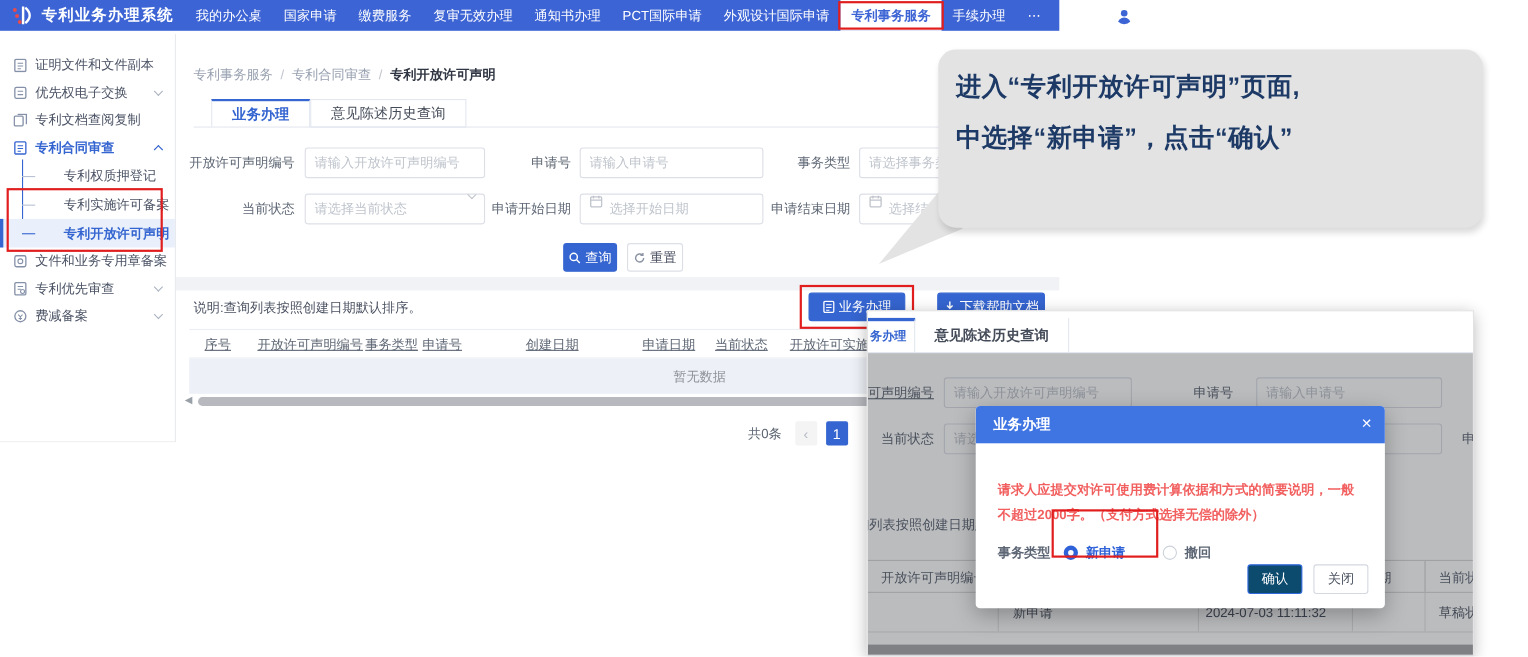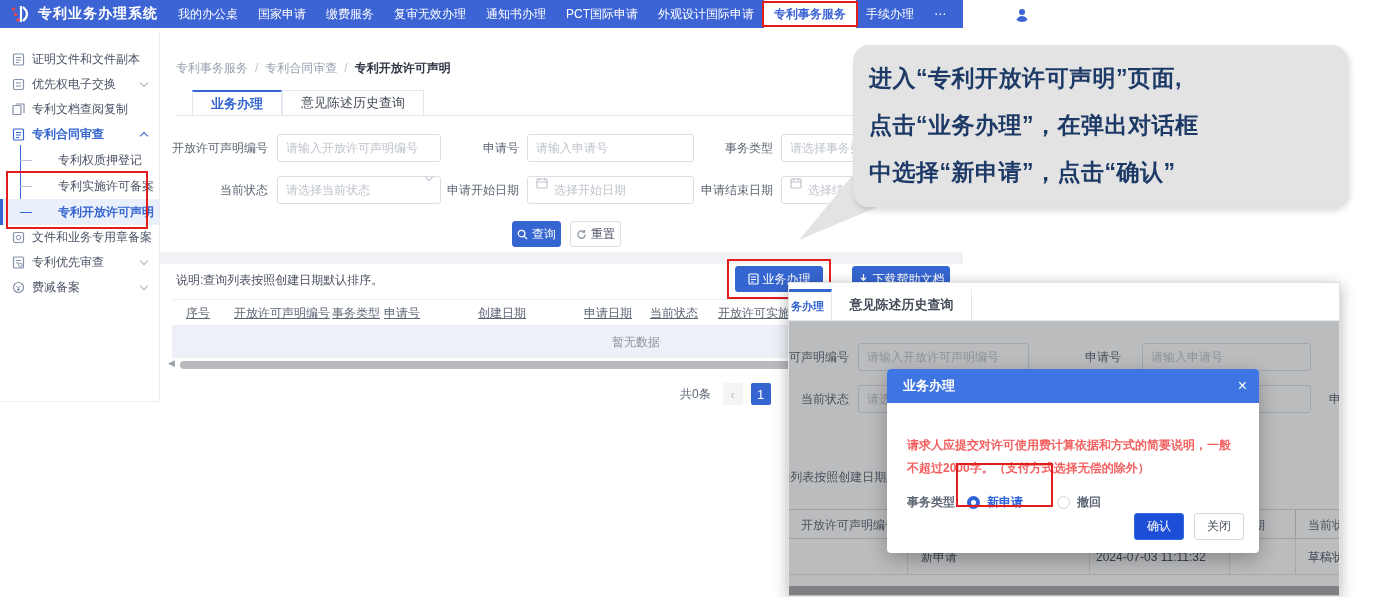--- a/index.html
+++ b/index.html
@@ -121,21 +121,21 @@
   .radio { display:flex; align-items:center; cursor:pointer; }
   .rdot { width:13px; height:13px; border-radius:50%; flex:0 0 auto; }
   .rdot.sel { border:4px solid #2f62d8; background:#fff; }
   .rdot.unsel { border:1px solid #cdd2da; background:#fff; }
   .radio .rtext { margin-left:7px; }
   .radio.sel .rtext { color:#2f62d8; }
   .radio.unsel .rtext { color:#5d6674; }
   .modal-footer { position:absolute; right:15px; bottom:13px; display:flex; }
   .m-btn { width:50px; height:27px; border-radius:3px; font-size:12px; display:flex; align-items:center;
     justify-content:center; cursor:pointer; }
-  .m-btn.confirm { background:#1d4ed8; color:#fff; border:1px solid #2f69dd; margin-right:10px; }
+  .m-btn.confirm { background:#0c4a6e; color:#fff; border:1px solid #2f69dd; margin-right:10px; }
   .m-btn.close { background:#fff; color:#4a5160; border:1px solid #d4d8e0; }
 </style>
 </head>
 <body>
 
 <div class="stage">
 
   <header class="navbar">
     <div class="logo">
       <span class="logo-mark">
@@ -349,32 +349,31 @@
       <span class="pg-btn">‹</span>
       <span class="pg-btn current">1</span>
     </div>
   </main>
 
   <svg class="callout-tail" width="92" height="90">
     <polygon points="62,12 80,50 4,82" fill="#e3e3e4"></polygon>
   </svg>
   <div class="callout">
     <div class="line">进入“专利开放许可声明”页面,</div>
-    <div class="line">点击“业务办理”，在弹出对话框</div>
     <div class="line">中选择“新申请”，点击“确认”</div>
   </div>
 
   <div class="shot">
     <div class="ov-tabs">
       <span class="ov-tab1">务办理</span>
       <span class="ov-tab2">意见陈述历史查询</span>
     </div>
     <div class="ov-body">
 
-      <span class="f-label" style="left:0px; top:22px; width:60px;">可声明编号</span>
+      <span class="f-label" style="left:0px; top:22px; width:60px;text-decoration:underline;">可声明编号</span>
       <div class="inp" style="left:69px; top:22px; width:171px;">
         <input placeholder="请输入开放许可声明编号" style="">
       </div>
       <span class="f-label" style="left:290px; top:22px; width:42px;">申请号</span>
       <div class="inp" style="left:353px; top:22px; width:169px;">
         <input placeholder="请输入申请号" style="">
       </div>
       <span class="f-label" style="left:8px; top:64px; width:52px;">当前状态</span>
       <div class="inp" style="left:69px; top:64px; width:171px;">
         <input placeholder="请选择当前状态" style="">

